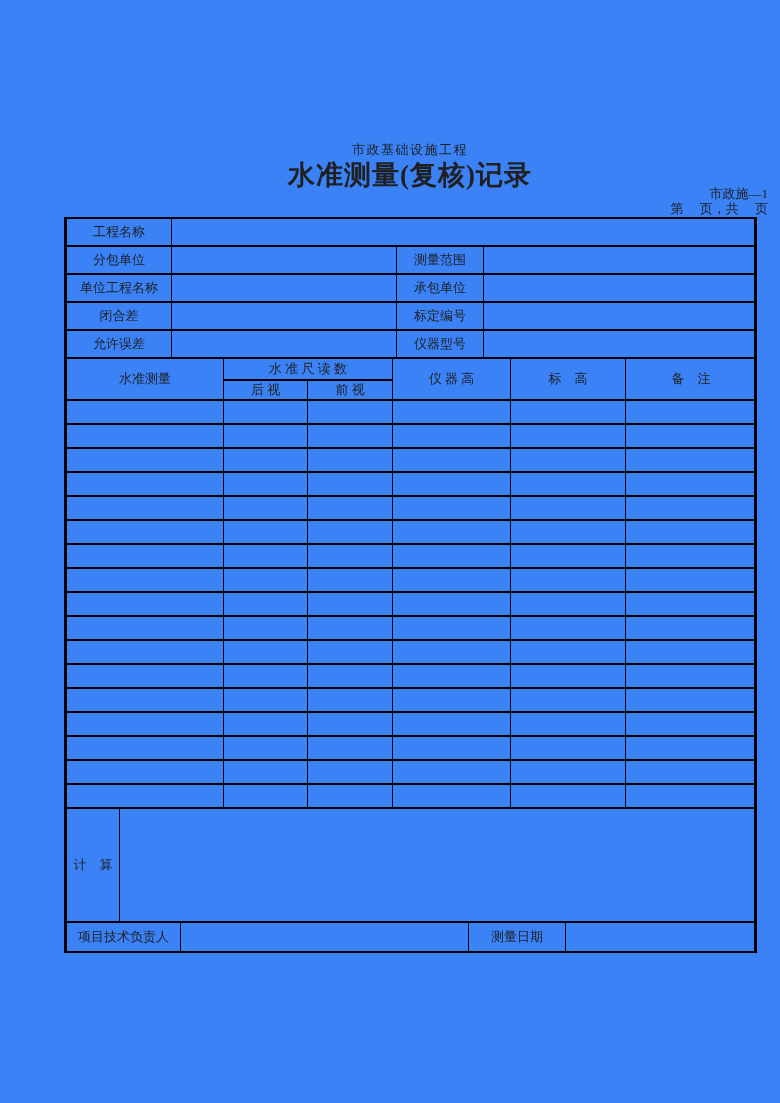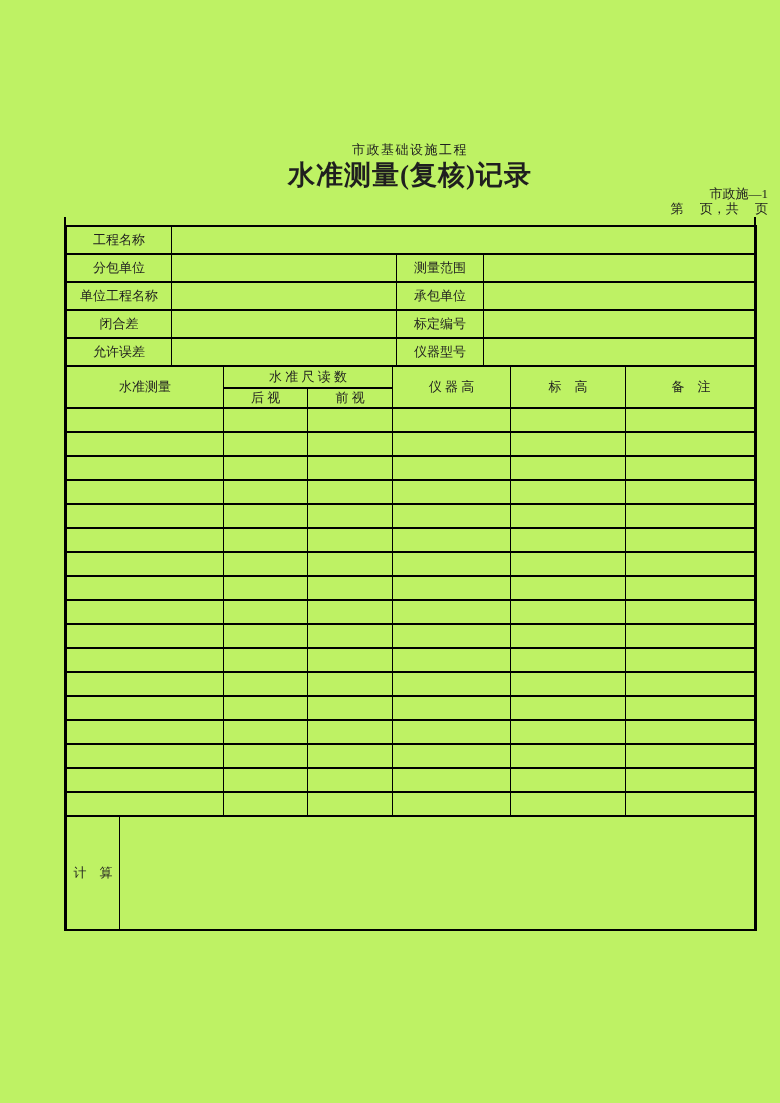--- a/index.html
+++ b/index.html
@@ -1,20 +1,20 @@
 <!DOCTYPE html>
 <html><head>
 <meta charset="utf-8">
 <style>
   * { margin:0; padding:0; box-sizing:border-box; }
   html,body { background:#ffffff; }
   .sheet {
     position:relative;
     width:780px; height:1103px;
-    background:#bef264;
+    background:#3b82f6;
     font-family:"Liberation Serif","DejaVu Serif",serif;
     color:#1f1f1f;
     overflow:hidden;
   }
   .doc-subtitle {
     position:absolute; top:141px; left:65px; width:690px;
     text-align:center; font-size:13px; letter-spacing:1.5px;
   }
   .doc-title {
     position:absolute; top:157px; left:65px; width:690px;
@@ -25,21 +25,21 @@
     text-align:right; font-size:13px; line-height:15px;
   }
   .form {
     position:absolute; top:217px; left:64px; width:692px;
     border-left:2px solid #000; border-right:2px solid #000;
   }
   table.t {
     border-collapse:collapse; table-layout:fixed; width:100%;
     margin-top:-2px;
   }
-  table.t:first-child { margin-top:8px; }
+  table.t:first-child { margin-top:0; }
   table.t td {
     border:1px solid #000;
     border-top:2px solid #000; border-bottom:2px solid #000;
     padding:0 3px;
     text-align:center; vertical-align:middle;
     font-size:13px;
     overflow:hidden; white-space:nowrap;
   }
   .info td  { height:28px; }
   .tier1 td { height:22px; }
@@ -272,15 +272,31 @@
         </colgroup>
       <tbody>
           <tr>
         <td>计　算</td>
         <td></td>
       </tr>
     </tbody>
       </table>
 
 
+    <table class="t sig2">
+      <colgroup>
+          <col style="width:114px">
+          <col style="width:288px">
+          <col style="width:97px">
+          <col style="width:191px">
+        </colgroup>
+      <tbody>
+          <tr>
+        <td>项目技术负责人</td>
+        <td></td>
+        <td>测量日期</td>
+        <td></td>
+      </tr>
+    </tbody>
+      </table>
 
   </div>
 </div>
 
 </body></html>

